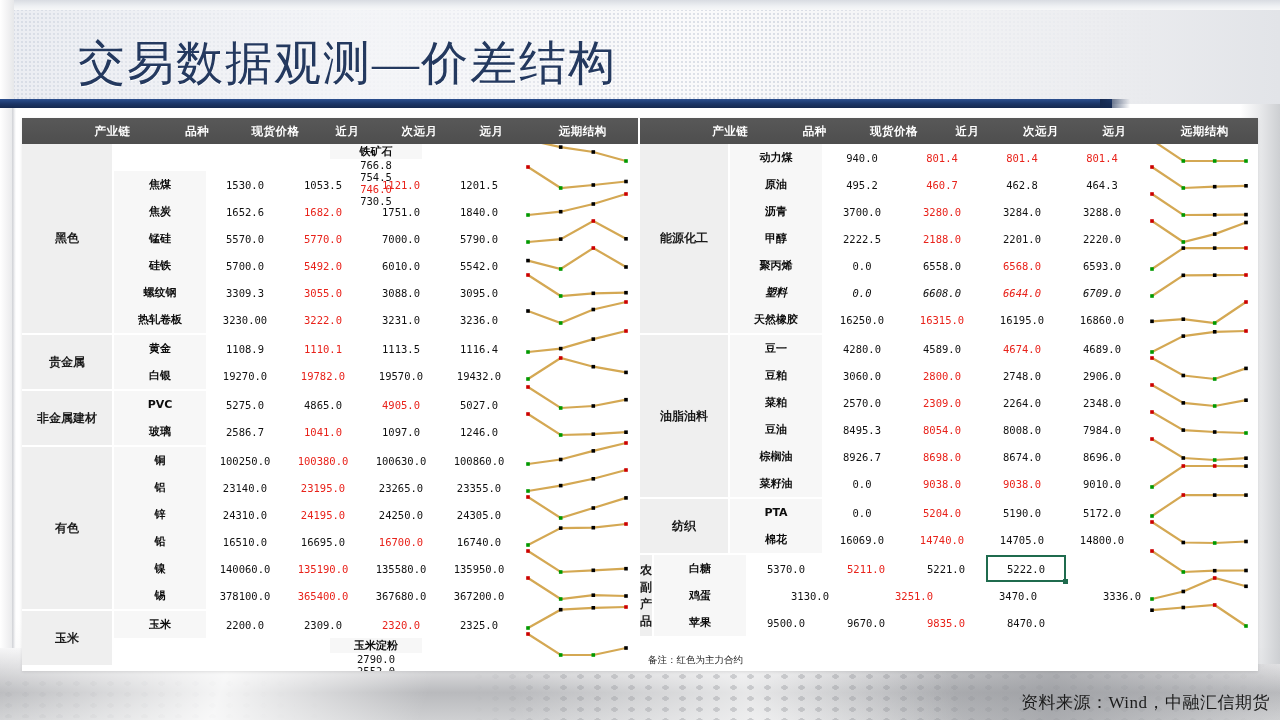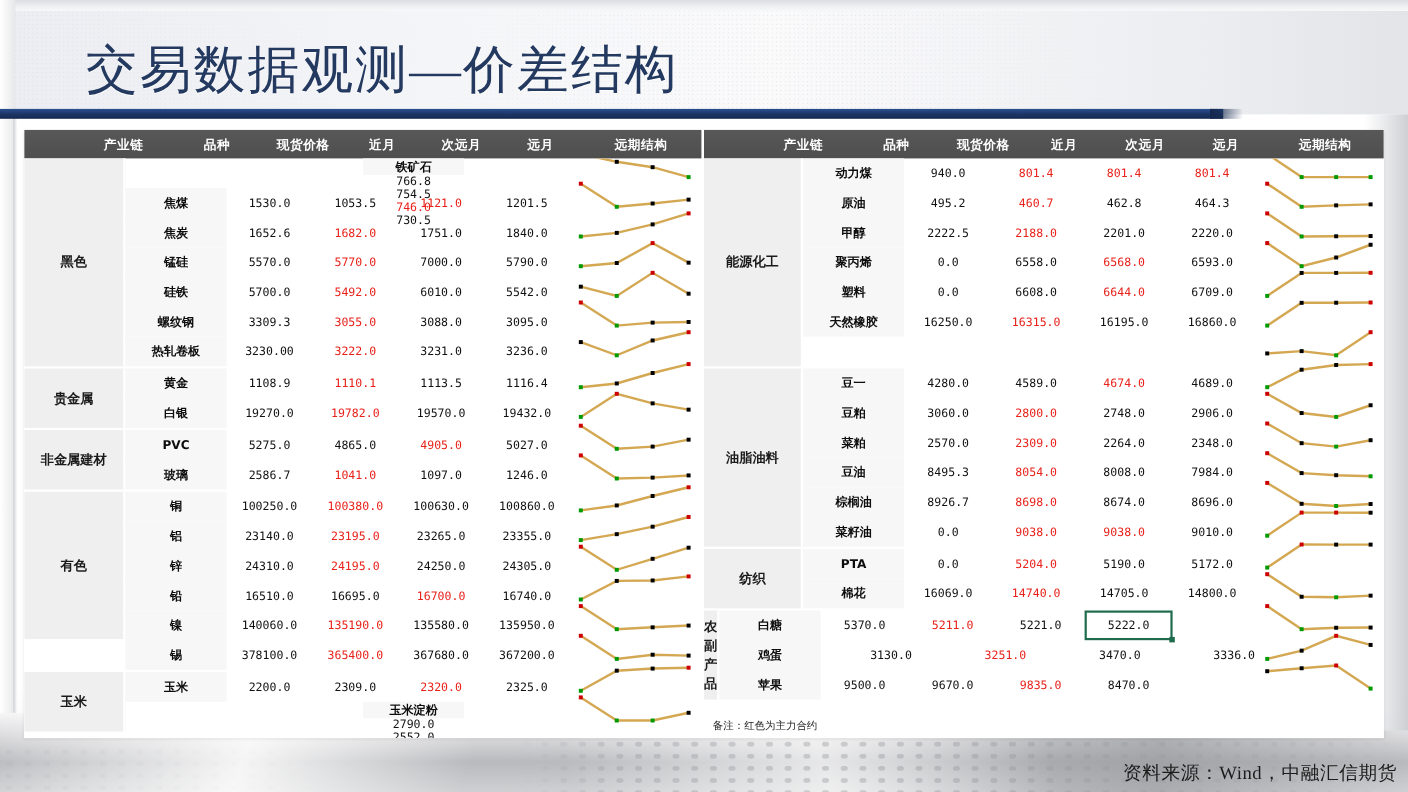--- a/index.html
+++ b/index.html
@@ -353,21 +353,21 @@
                 <div class="cell kind c-kind">玻璃</div>
                 <div class="cell c-spot">2586.7</div>
                 <div class="cell c-near main">1041.0</div>
                 <div class="cell c-mid">1097.0</div>
                 <div class="cell c-far">1246.0</div>
                 <div class="cell c-struct"></div>
               </div>
             </div>
           </div>
           <div class="grp">
-            <div class="grp-label c-chain" style="height: 134px;">有色</div>
+            <div class="grp-label c-chain" style="height: 162px;">有色</div>
             <div class="grp-rows">
               <div class="row" style="height: 27px;">
                 <div class="cell kind c-kind">铜</div>
                 <div class="cell c-spot">100250.0</div>
                 <div class="cell c-near main">100380.0</div>
                 <div class="cell c-mid">100630.0</div>
                 <div class="cell c-far">100860.0</div>
                 <div class="cell c-struct"></div>
               </div>
               <div class="row" style="height: 27px;">
@@ -559,36 +559,44 @@
               </div>
               <div class="row" style="height: 27px;">
                 <div class="cell kind c-kind">原油</div>
                 <div class="cell c-spot">495.2</div>
                 <div class="cell c-near main">460.7</div>
                 <div class="cell c-mid">462.8</div>
                 <div class="cell c-far">464.3</div>
                 <div class="cell c-struct"></div>
               </div>
               <div class="row" style="height: 27px;">
+                <div class="cell kind c-kind">沥青</div>
+                <div class="cell c-spot">3700.0</div>
+                <div class="cell c-near main">3280.0</div>
+                <div class="cell c-mid">3284.0</div>
+                <div class="cell c-far">3288.0</div>
+                <div class="cell c-struct"></div>
+              </div>
+              <div class="row" style="height: 27px;">
                 <div class="cell kind c-kind">甲醇</div>
                 <div class="cell c-spot">2222.5</div>
                 <div class="cell c-near main">2188.0</div>
                 <div class="cell c-mid">2201.0</div>
                 <div class="cell c-far">2220.0</div>
                 <div class="cell c-struct"></div>
               </div>
               <div class="row" style="height: 27px; justify-content: space-between;">
                 <div class="cell kind c-kind">聚丙烯</div>
                 <div class="cell c-spot">0.0</div>
                 <div class="cell c-near">6558.0</div>
                 <div class="cell c-mid main">6568.0</div>
                 <div class="cell c-far">6593.0</div>
                 <div class="cell c-struct"></div>
               </div>
-              <div class="row" style="height: 27px;">
+              <div class="row" style="height: 27px; font-style: italic;">
                 <div class="cell kind c-kind">塑料</div>
                 <div class="cell c-spot">0.0</div>
                 <div class="cell c-near">6608.0</div>
                 <div class="cell c-mid main">6644.0</div>
                 <div class="cell c-far">6709.0</div>
                 <div class="cell c-struct"></div>
               </div>
               <div class="row" style="height: 27px;">
                 <div class="cell kind c-kind">天然橡胶</div>
                 <div class="cell c-spot">16250.0</div>

